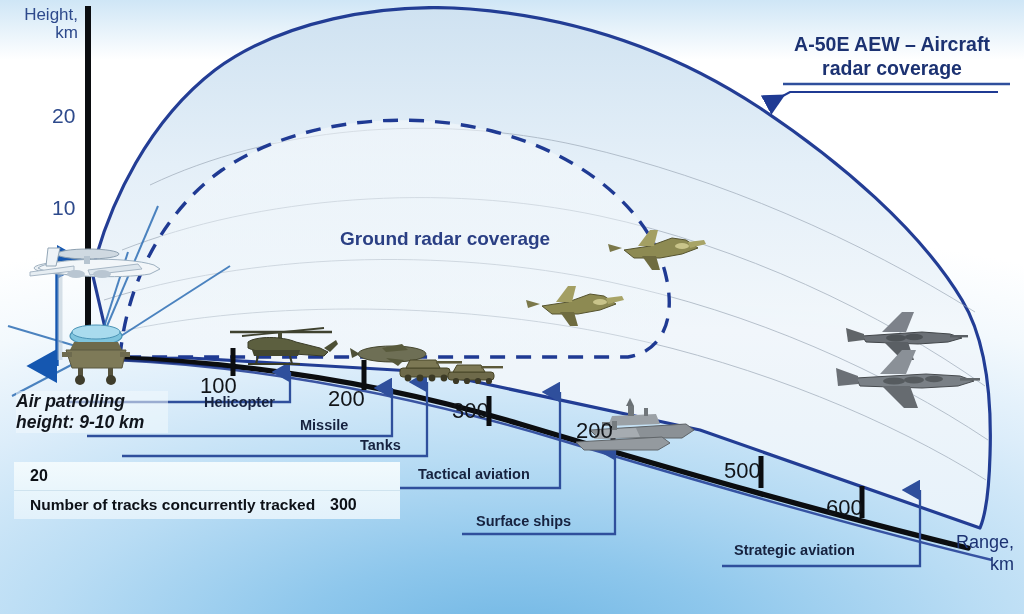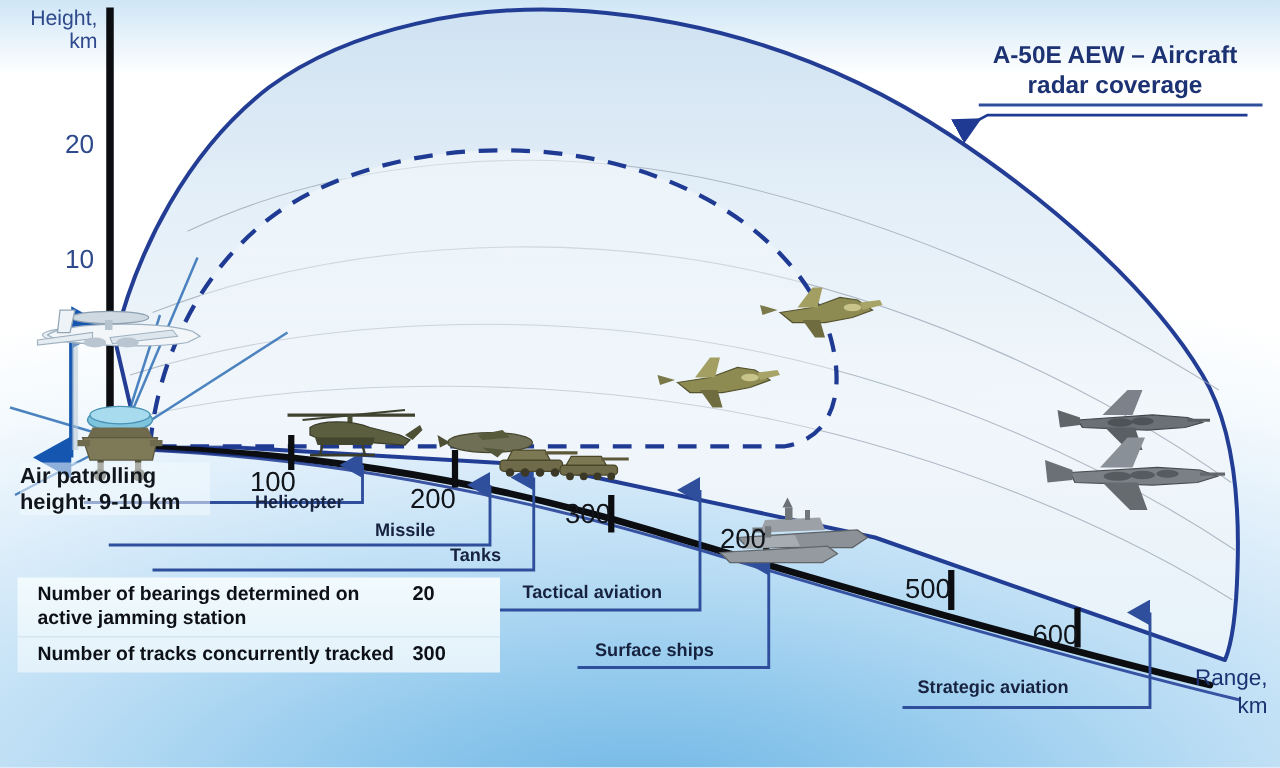--- a/index.html
+++ b/index.html
@@ -293,48 +293,48 @@
   </div>
 
   <div class="ticklabel h" style="left:52px;top:104px;">20</div>
   <div class="ticklabel h" style="left:52px;top:196px;">10</div>
 
   <div class="bigtitle" style="left:766px;top:32px;width:252px;">
     <div>A-50E AEW – Aircraft</div>
     <div>radar coverage</div>
   </div>
 
+  <div class="ground-label" style="left:340px;top:228px;">Ground  radar coverage</div>
 
   <div class="ticklabel" style="left:200px;top:373px;">100</div>
   <div class="ticklabel" style="left:328px;top:386px;">200</div>
   <div class="ticklabel" style="left:452px;top:398px;">300</div>
   <div class="ticklabel" style="left:576px;top:418px;">200</div>
   <div class="ticklabel" style="left:724px;top:458px;">500</div>
   <div class="ticklabel" style="left:826px;top:495px;">600</div>
 
   <div class="rangetitle" style="left:918px;top:532px;width:96px;">
     <div>Range,</div>
     <div>km</div>
   </div>
 
-  <div class="patrol" style="left:16px;top:370px;width:152px;">
+  <div class="patrol" style="left:16px;top:391px;width:152px;font-style:italic;">
     <div>Air  patrolling</div>
     <div>height: 9-10 km</div>
   </div>
 
   <div class="calloutlabel" style="left:204px;top:394px;">Helicopter</div>
   <div class="calloutlabel" style="left:300px;top:417px;">Missile</div>
   <div class="calloutlabel" style="left:360px;top:437px;">Tanks</div>
   <div class="calloutlabel" style="left:418px;top:466px;">Tactical aviation</div>
   <div class="calloutlabel" style="left:476px;top:513px;">Surface  ships</div>
   <div class="calloutlabel" style="left:734px;top:542px;">Strategic aviation</div>
 
   <div class="spec-table">
     <div class="spec-row">
-      <div class="spec-text">Number of bearings determined on active jamming station</div>
       <div class="spec-val">20</div>
     </div>
     <div class="spec-row">
       <div class="spec-text">Number of  tracks concurrently tracked</div>
       <div class="spec-val">300</div>
     </div>
   </div>
 
 </div>
 

